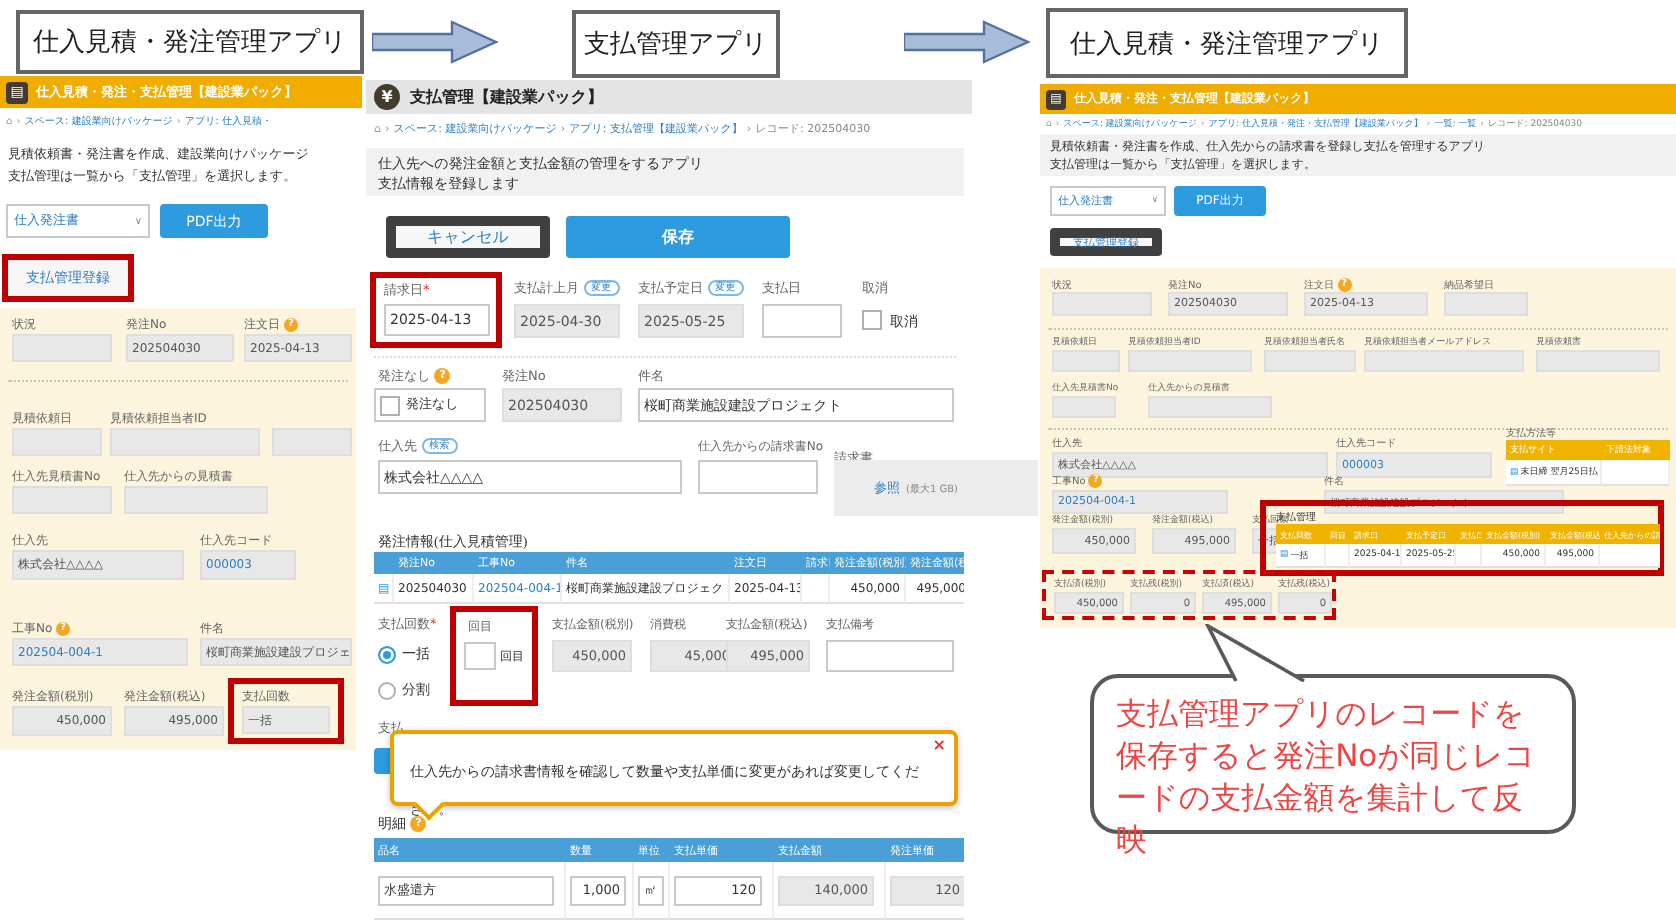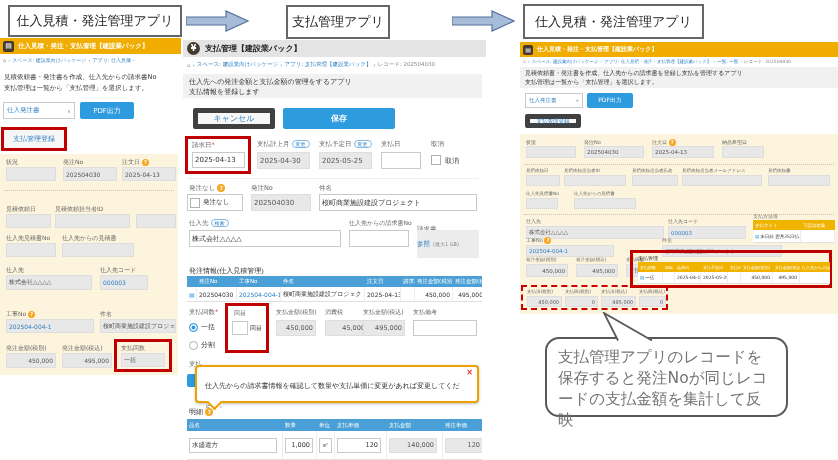--- a/index.html
+++ b/index.html
@@ -44,24 +44,24 @@
   .pill{border:1px solid #7db8e8;color:#2d7fc1;border-radius:7px;line-height:1.2;padding:0 3px;background:#fff;display:inline-block;vertical-align:middle;}
   .cb{display:inline-block;background:#fff;border:1px solid #b0b0b0;box-sizing:border-box;}
   .rd{display:inline-block;border-radius:50%;background:#fff;border:1px solid #b0b0b0;box-sizing:border-box;}
   .rd.on{border-color:#2e9bdf;background:#2e9bdf;box-shadow:inset 0 0 0 1.5px #fff;}
   .inp2{border:1px solid #c9c9c9;background:#fff;height:15px;display:flex;align-items:center;padding:0 2px;box-sizing:border-box;overflow:hidden;white-space:nowrap;}
   .inp2.g{background:#e8e8e8;border-color:#dedede;color:#555;}
   .inp2.r{justify-content:flex-end;}
   .tooltip{position:absolute;background:#fff;border:2px solid #eba200;border-radius:4px;box-shadow:0 1px 3px rgba(0,0,0,.25);box-sizing:border-box;}
   .ttail{position:absolute;width:9px;height:9px;background:#fff;border-right:2px solid #eba200;border-bottom:2px solid #eba200;transform:rotate(45deg);left:12px;bottom:-7px;}
   .tclose{position:absolute;right:4px;top:1px;color:#e03030;font-weight:bold;cursor:pointer;}
-  .callout{position:absolute;background:#fff;border:2px solid #595959;border-radius:14px;color:#737373;box-sizing:border-box;}
+  .callout{position:absolute;background:#fff;border:2px solid #595959;border-radius:14px;color:#ef4444;box-sizing:border-box;}
   .asterisk{color:#e03030;}
   .chip-blue{position:absolute;background:#2e9bdf;border-radius:2px;}
-  .grayblock{position:absolute;background:#ececec;display:flex;align-items:center;gap:3px;padding:0 0;overflow:hidden;}
+  .grayblock{position:absolute;background:#ececec;display:flex;align-items:center;gap:3px;padding:0 20px;overflow:hidden;}
 </style>
 </head>
 <body>
 
 <div id="stage">
 
   <div class="tbox f13" style="left:8px;top:5px;width:170px;height:28px;">
     <span>仕入見積・発注管理アプリ</span>
   </div>
   <svg class="abs" style="left:186px;top:10px;" width="64" height="22">
@@ -84,21 +84,21 @@
         </span>
       <span>仕入見積・発注・支払管理【建設業パック】</span>
     </div>
     <div class="crumb f5" style="left:3px;top:19px;width:175px;">
       <span>⌂</span>
       <span>›</span>
       <span class="bl">スペース: 建設業向けパッケージ</span>
       <span>›</span>
       <span class="bl">アプリ: 仕入見積・</span>
     </div>
-    <div class="lbl dark f65" style="left:4px;top:35px;">見積依頼書・発注書を作成、仕入先からの請求書No</div>
+    <div class="lbl dark f65" style="left:4px;top:35px;">見積依頼書・発注書を作成、建設業向けパッケージ</div>
     <div class="lbl dark f65" style="left:4px;top:46px;">支払管理は一覧から「支払管理」を選択します。</div>
     <div class="sel f65" style="left:3px;top:64px;width:72px;height:17px;">
       <span>仕入発注書</span>
       <span class="f5" style="color:#888;">∨</span>
     </div>
     <div class="btn-blue f7" style="left:80px;top:64px;width:54px;height:17px;">PDF出力</div>
     <div class="redbox" style="left:1px;top:89px;width:66px;height:24px;display:flex;align-items:center;justify-content:center;background:#f6f6f6;">
       <span class="f7" style="color:#2d7fc1;">支払管理登録</span>
     </div>
     <div class="form-bg" style="left:0;top:116px;width:178px;height:221px;"></div>

